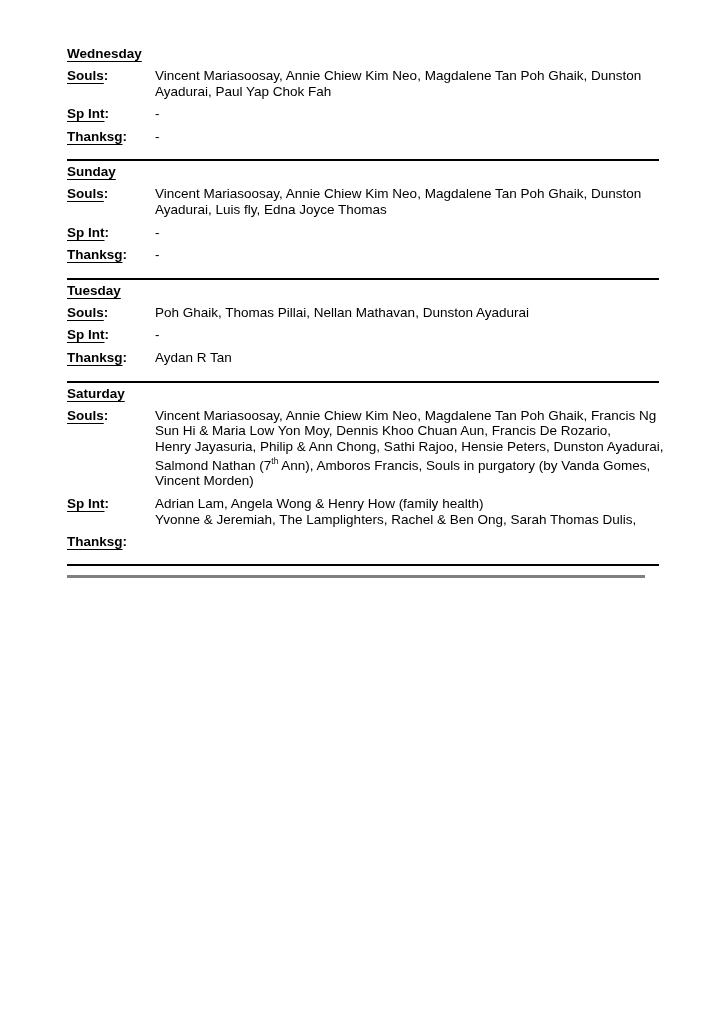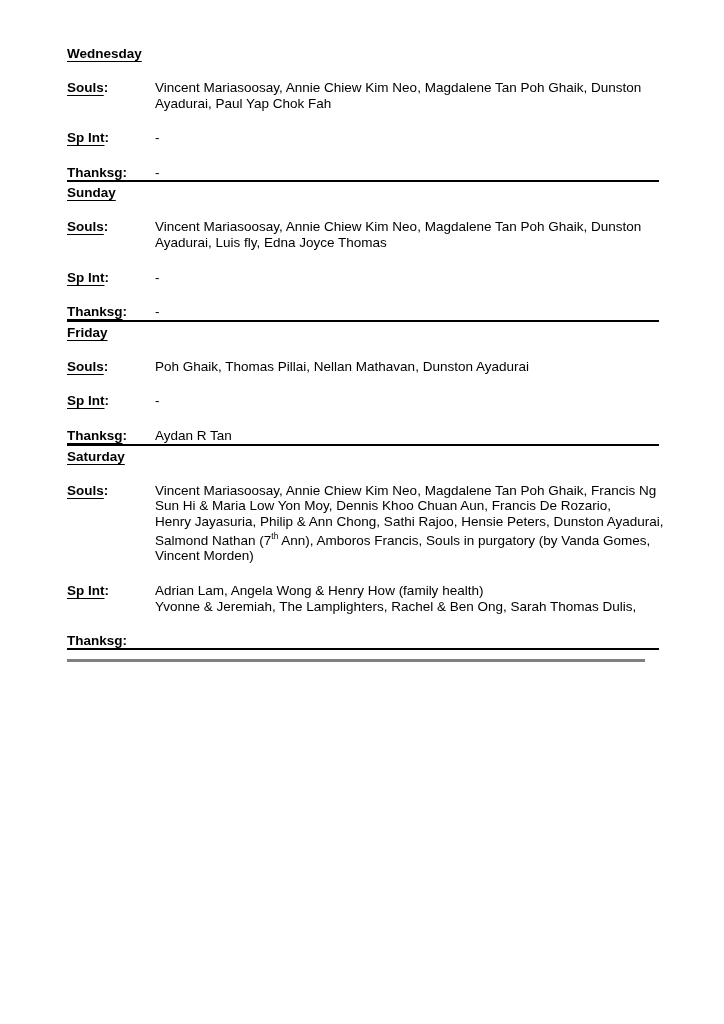--- a/index.html
+++ b/index.html
@@ -15,26 +15,26 @@
     color: #000000;
     font-size: 13.5px;
     overflow: hidden;
   }
   .content {
     position: absolute;
     left: 67px; top: 46px;
     width: 592px;
   }
   .section {
-    padding: 3px 0 0 0;
+    padding: 3px 0 15px 0;
     border-bottom: 2.5px solid #000000;
   }
   .content > .section:first-child { padding-top: 0; }
   .content > .section:last-child { border-bottom: none; }
-  .vrow { display: flex; align-items: flex-start; margin-top: 19px; }
+  .vrow { display: flex; align-items: flex-start; margin-top: 7px; }
   .section .vrow:first-child { margin-top: 0; }
   .label-col { width: 88px; flex: none; font-weight: 700; }
   .lines { flex: 1; min-width: 0; }
   .line { white-space: pre; line-height: 15.6px; }
   .u-line, .lbl-u {
     text-decoration: underline;
     text-decoration-thickness: 1.3px;
     text-underline-offset: 2.5px;
   }
   .seg.sup {
@@ -97,21 +97,21 @@
         </div>
         <div class="vrow">
           <div class="label-col"><span class="lbl-u">Thanksg</span><span>:</span></div>
           <div class="lines">
             <div class="line value-line"><span class="seg">-</span></div>
           </div>
         </div>
       </section>
       <section class="section">
         <div class="vrow">
-          <div class="label-col"><span class="lbl-u">Friday</span></div>
+          <div class="label-col"><span class="lbl-u">Tuesday</span></div>
         </div>
         <div class="vrow">
           <div class="label-col"><span class="lbl-u">Souls</span><span>:</span></div>
           <div class="lines">
             <div class="line value-line"><span class="seg">Poh Ghaik, Thomas Pillai, Nellan Mathavan, Dunston Ayadurai</span></div>
           </div>
         </div>
         <div class="vrow">
           <div class="label-col"><span class="lbl-u">Sp Int</span><span>:</span></div>
           <div class="lines">

